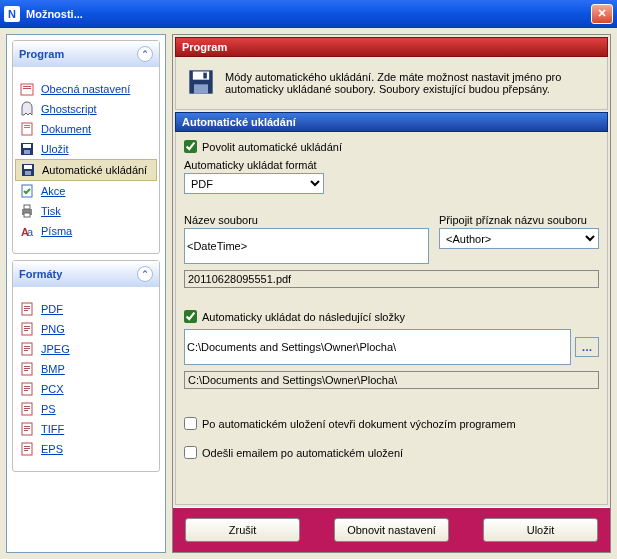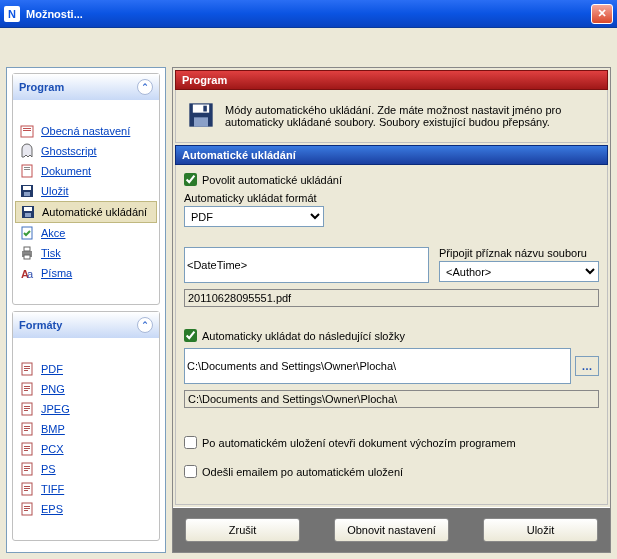--- a/index.html
+++ b/index.html
@@ -3,26 +3,26 @@
 <meta charset="utf-8">
 <style>
 * { box-sizing: border-box; margin: 0; padding: 0; font-family: Tahoma, sans-serif; font-size: 11px; }
 body { background: #ece9d8; width: 617px; height: 559px; overflow: hidden; position: relative; }
 
 .titlebar { height: 28px; background: linear-gradient(to bottom, #2a6ef4 0%, #0b54e2 50%, #0842c0 100%); display: flex; align-items: center; padding: 0 4px; color: #fff; font-weight: bold; font-size: 13px; border-bottom: 1px solid #0a3a9a; }
 .titlebar .ticon { width: 16px; height: 16px; background: #fff; margin-right: 6px; display: flex; align-items: center; justify-content: center; color: #0b54e2; font-weight: bold; border-radius: 2px; }
 .titlebar .spacer { flex: 1; }
 .close-btn { width: 22px; height: 20px; background: linear-gradient(to bottom, #f5a79b, #d9472a); border: 1px solid #fff; border-radius: 3px; display: flex; align-items: center; justify-content: center; color: #fff; font-weight: bold; font-size: 11px; cursor: pointer; }
 
-.content { position: absolute; top: 28px; left: 0; right: 0; bottom: 0; background: #ece9d8; padding: 6px; display: flex; gap: 6px; margin-top: 33px; }
+.content { position: absolute; top: 28px; left: 0; right: 0; bottom: 0; background: #ece9d8; padding: 6px; display: flex; gap: 6px; }
 .sidebar { width: 160px; background: #fff; border: 1px solid #7b9ebd; display: flex; flex-direction: column; padding: 5px; gap: 6px;}
 .panel { border: 1px solid #c0c0c0; border-radius: 3px; }
 .panel-header { background: linear-gradient(to bottom, #fff, #c7d8f6); padding: 5px 6px; display: flex; align-items: center; justify-content: space-between; color: #1b4fb5; font-weight: bold; font-size: 12px; cursor: pointer; }
 .panel-header .chev { width: 16px; height: 16px; border-radius: 50%; background: #fff; border: 1px solid #a8b8d8; display: flex; align-items: center; justify-content: center; color: #3b6fd0; font-size: 9px; }
-.panel-body { padding: 21px 2px; }
+.panel-body { padding: 12px 2px; }
 .nav-item { display: flex; align-items: center; gap: 6px; padding: 2px 4px; cursor: pointer; }
 .nav-item .ic { width: 16px; height: 16px; display: flex; align-items: center; justify-content: center; }
 .nav-item a { color: #0040c0; text-decoration: underline; }
 .nav-item.active { background: #e9e2c0; border: 1px solid #c0b880; }
 .nav-item.active a { text-decoration: none; color: #000; }
 
 .main { flex: 1; display: flex; flex-direction: column; border: 1px solid #888; background: #ece9d8; }
 .main-inner { flex: 1; padding: 2px; overflow: hidden; display: flex; flex-direction: column; }
 .section-title { background: linear-gradient(to bottom, #e04040, #a01818); color: #fff; padding: 3px 6px; font-weight: bold; border: 1px solid #7a1010; }
 .desc { display: flex; align-items: center; gap: 10px; padding: 11px; background: #ece9d8; border: 1px solid #c0c0c0; border-top: none; }
@@ -39,21 +39,21 @@
 .colA { flex: 1; }
 .colB { width: 160px; }
 
 select, input[type=text] { border: 1px solid #7b9ebd; background: #fff; height: 36px; padding: 1px 2px; font-size: 11px; }
 select { height: 21px; }
 .readonly { background: #ece9d8; border: 1px solid #888; padding: 2px 3px; color: #000; }
 .path-row { display: flex; gap: 4px; align-items: center; }
 .path-row input { flex: 1; }
 .browse-btn { width: 24px; height: 20px; border: 1px solid #7b9ebd; background: #ece9d8; display: flex; align-items: center; justify-content: center; cursor: pointer; font-weight: bold; color: #1b4fb5; }
 
-.button-bar { display: flex; justify-content: space-between; padding: 10px 12px; border-top: 1px solid #fff; background: #737373; gap: 20px; }
+.button-bar { display: flex; justify-content: space-between; padding: 10px 12px; border-top: 1px solid #fff; background: #be185d; gap: 20px; }
 .btn { min-width: 115px; height: 24px; border: 1px solid #888; background: linear-gradient(to bottom, #fff, #ece9d8); cursor: pointer; text-align: center; padding: 3px 10px; border-radius: 3px; }
 
 .ic svg { width: 16px; height: 16px; }
 </style>
 </head>
 <body>
 
 <div class="titlebar">
   <div class="ticon">N</div>
   <span>Možnosti...</span>
@@ -269,20 +269,21 @@
 
         <div class="col" style="width:140px">
           <span class="label">Automaticky ukládat formát</span>
           <select id="sel-format"><option>PDF</option></select>
         </div>
 
         <div style="height:8px"></div>
 
         <div class="row2">
           <div class="col colA">
+            <span class="label">Název souboru</span>
             <input type="text" value="&lt;DateTime&gt;" style="">
           </div>
           <div class="col colB">
             <span class="label">Připojit příznak názvu souboru</span>
             <select id="sel-suffix"><option>&lt;Author&gt;</option></select>
           </div>
         </div>
         <div class="readonly">20110628095551.pdf</div>
 
         <div style="height:10px"></div>

